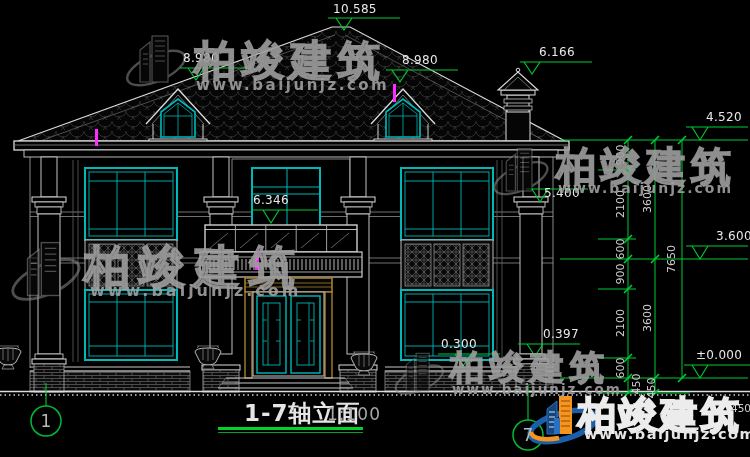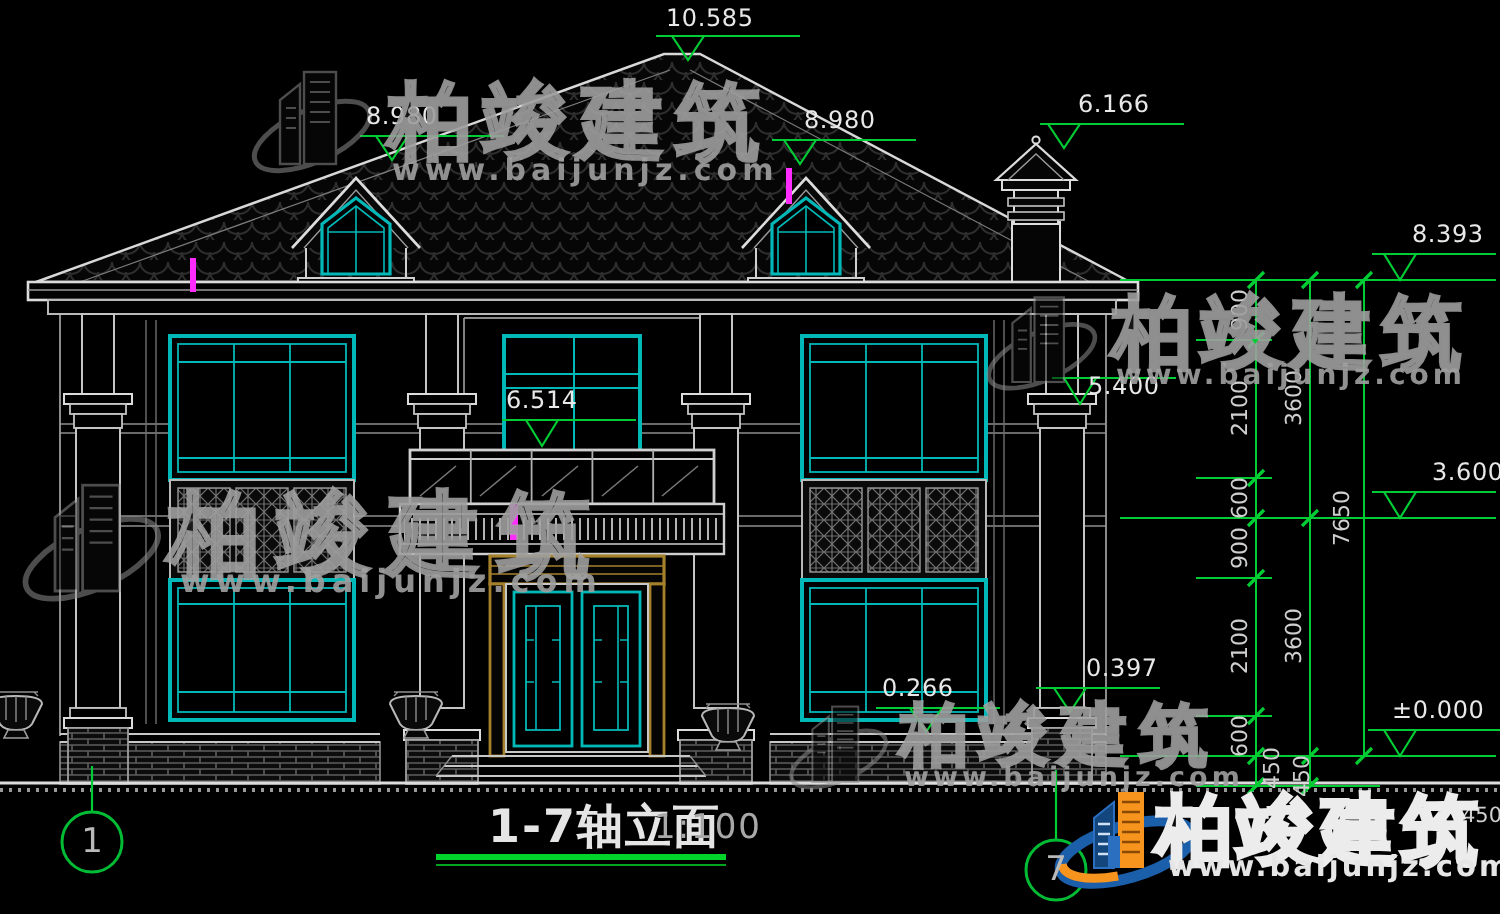--- a/index.html
+++ b/index.html
@@ -297,26 +297,26 @@
       <path d="M28,9 H37 M28,14 H37 M28,19 H37 M28,24 H37 M28,29 H37 M28,34 H37" stroke="#8a4a06" stroke-width="1.2" fill="none"></path>
       <rect x="21" y="26" width="6" height="16" fill="#2a6fc0"></rect>
     </g>
   </g>
 </svg>
 
 <div class="lbl" style="left:333px;top:2px">10.585</div>
 <div class="lbl" style="left:183px;top:51px">8.980</div>
 <div class="lbl" style="left:402px;top:53px">8.980</div>
 <div class="lbl" style="left:539px;top:45px">6.166</div>
-<div class="lbl" style="left:706px;top:110px">8.393</div>
+<div class="lbl" style="left:706px;top:110px">4.520</div>
 <div class="lbl" style="left:544px;top:186px">5.400</div>
-<div class="lbl" style="left:253px;top:193px">6.514</div>
+<div class="lbl" style="left:253px;top:193px">6.346</div>
 <div class="lbl" style="left:716px;top:229px">3.600</div>
 <div class="lbl" style="left:543px;top:327px">0.397</div>
-<div class="lbl" style="left:441px;top:337px">0.266</div>
+<div class="lbl" style="left:441px;top:337px">0.300</div>
 <div class="lbl" style="left:696px;top:348px">±0.000</div>
 
 <div class="dim" style="left:620px;top:155px">900</div>
 <div class="dim" style="left:620px;top:204px">2100</div>
 <div class="dim" style="left:620px;top:249px">600</div>
 <div class="dim" style="left:620px;top:274px">900</div>
 <div class="dim" style="left:620px;top:323px">2100</div>
 <div class="dim" style="left:620px;top:368px">600</div>
 <div class="dim" style="left:636px;top:384px">450</div>
 <div class="dim" style="left:647px;top:199px">3600</div>

